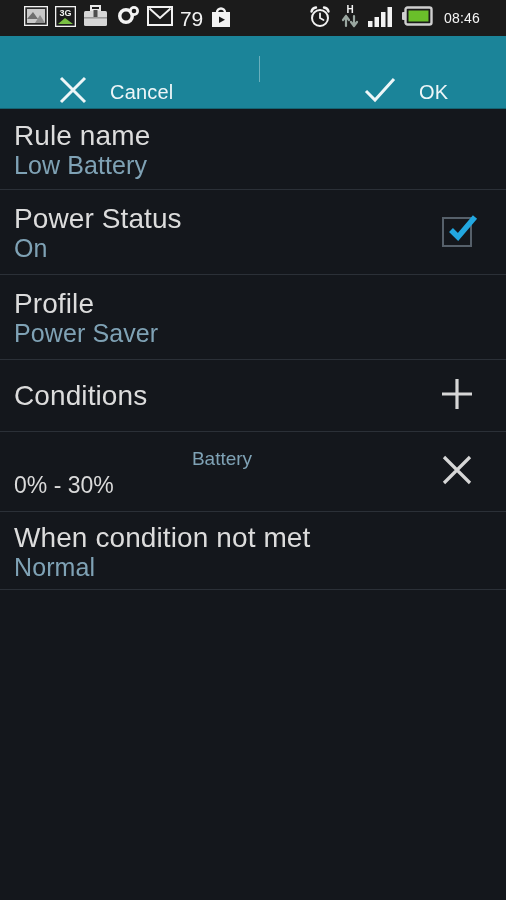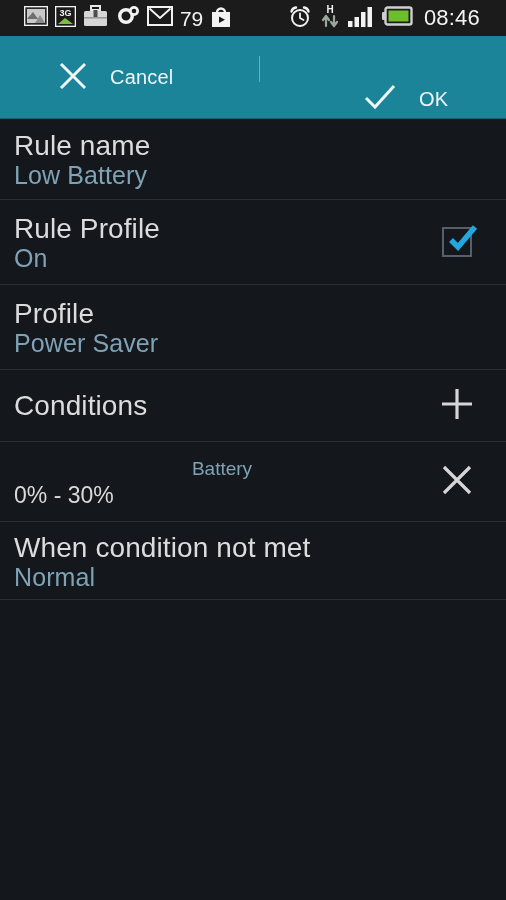--- a/index.html
+++ b/index.html
@@ -48,35 +48,35 @@
   }
   .sb-count {
     color: #f2f2f2;
     font-size: 21px;
     line-height: 21px;
     letter-spacing: -0.3px;
     font-family: "Liberation Sans", sans-serif;
   }
   .sb-clock {
     color: #f4f4f4;
-    font-size: 22px;
+    font-size: 14px;
     line-height: 22px;
     letter-spacing: 0.2px;
     padding-left: 2px;
     padding-right: 2px;
     font-family: "Liberation Sans", sans-serif;
   }
 
   
   .actionbar {
     position: relative;
-    height: 83px;
+    height: 73px;
     background: #1b8499;
     display: flex;
-    align-items: center;
+    align-items: flex-end;
     box-shadow: inset 0 -1px 0 rgba(0,0,0,0.25);
   }
   .actionbar::after {
     content: "";
     position: absolute;
     left: 0; right: 0; bottom: -3px;
     height: 3px;
     background: #0b0d10;
   }
   .ab-btn {
@@ -318,21 +318,21 @@
 
     <div class="row h-rule-name">
       <div class="row-text">
         <div class="row-title">Rule name</div>
         <div class="row-sub">Low Battery</div>
       </div>
     </div>
 
     <div class="row h-rule-status">
       <div class="row-text">
-        <div class="row-title">Rule Profile</div>
+        <div class="row-title">Power Status</div>
         <div class="row-sub">On</div>
       </div>
       <div class="row-accessory">
         <span class="checkbox-box">
           <span class="checkbox-tick">
             <svg width="40" height="40" viewBox="0 0 40 40">
               <path d="M10 20 L17 27 L34 7" fill="none" stroke="#22a7e0" stroke-width="5.5" stroke-linecap="butt" stroke-linejoin="miter"></path>
             </svg>
           </span>
         </span>

